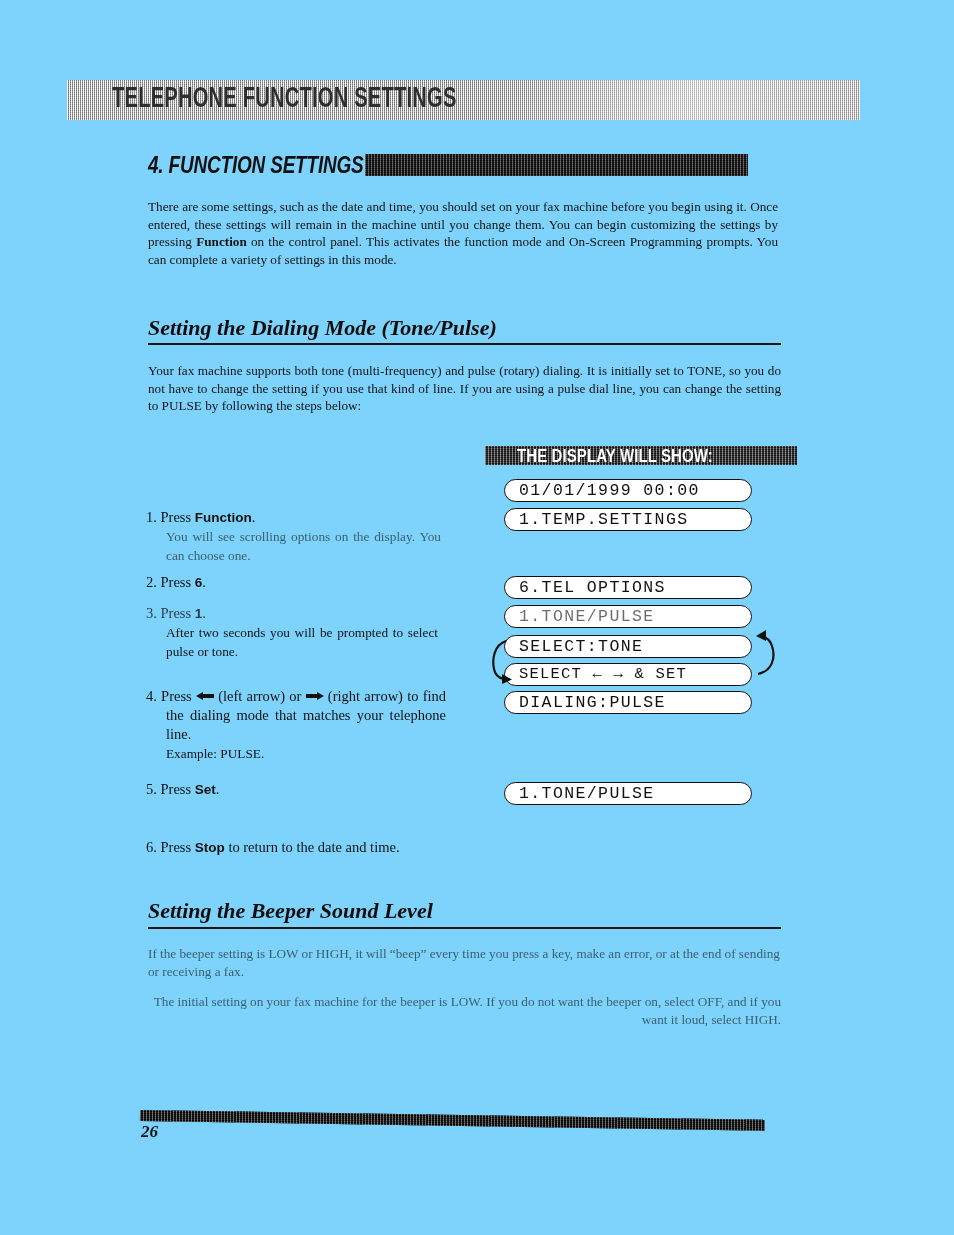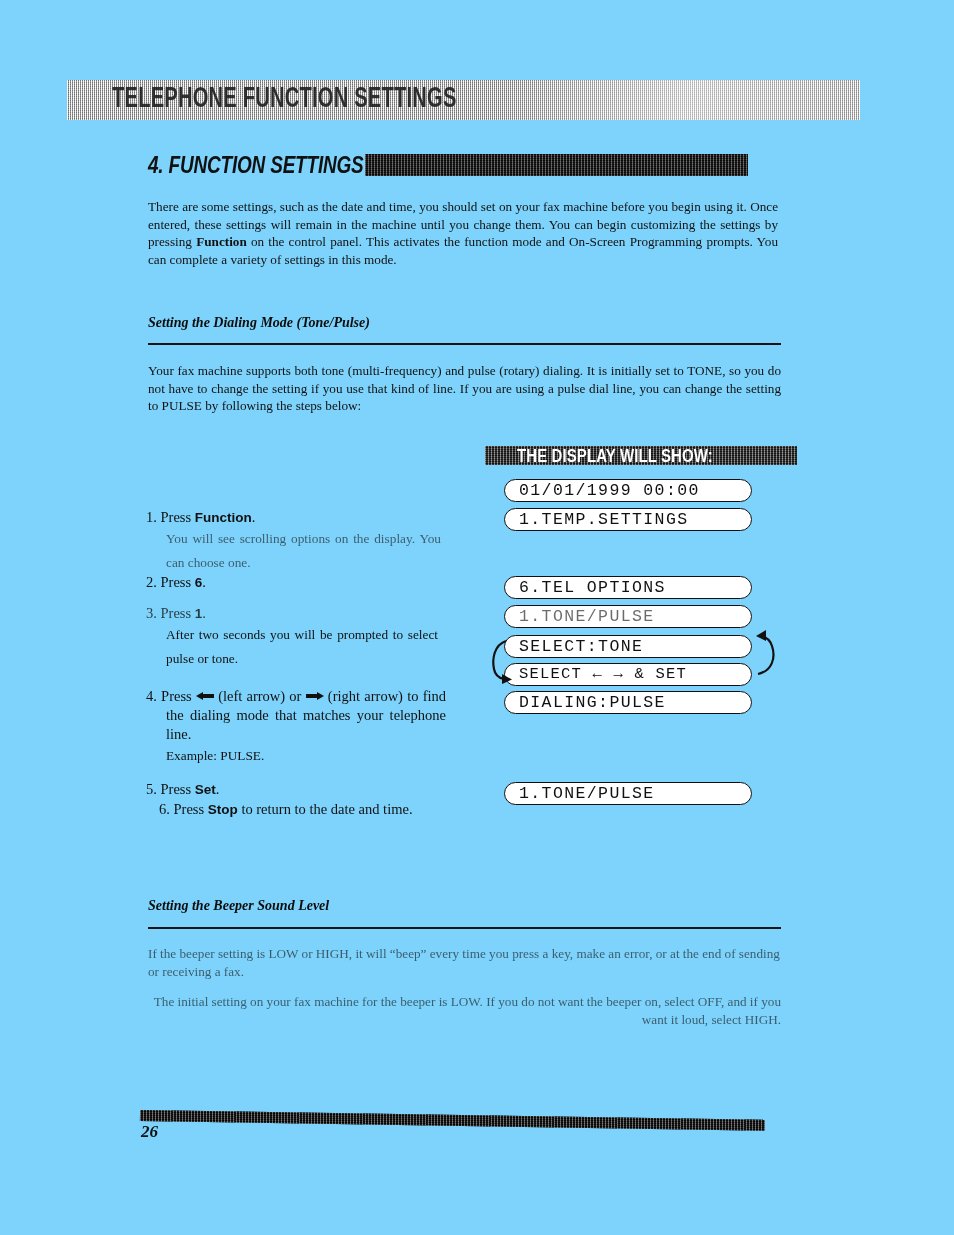--- a/index.html
+++ b/index.html
@@ -97,21 +97,21 @@
     text-align: justify;
   }
   .para b { font-weight: 700; }
 
   
   .sec-head {
     position: absolute;
     font-family: "Liberation Serif", serif;
     font-weight: 700;
     font-style: italic;
-    font-size: 14px;
+    font-size: 22px;
     color: #0d0d0d;
     white-space: nowrap;
   }
   .sec-rule {
     position: absolute;
     height: 2.4px;
     background: #141414;
   }
 
   
@@ -151,21 +151,21 @@
     display: block;
     text-indent: -20px;
     padding-left: 20px;
     white-space: nowrap;
   }
   .step-main b { font-family: "Liberation Sans", sans-serif; font-weight: 700; font-size: 13.5px; }
   .step-sub {
     display: block;
     padding-left: 20px;
     font-size: 13.3px;
-    line-height: 24px;
+    line-height: 19px;
     text-align: justify;
   }
   .step.wide { width: 300px; }
   .step.wide .step-main { white-space: normal; text-align: justify; }
   .arrow-l, .arrow-r {
     display: inline-block;
     position: relative;
     width: 18px; height: 7px;
     vertical-align: 1px;
   }
@@ -304,21 +304,21 @@
     <span class="step-sub">Example: PULSE.</span>
   </div>
 
   <div class="step" style="left:146px; top:780px;">
     <span class="step-main">
       <span>5.</span>
       <span>Press </span><b>Set</b><span>.</span>
     </span>
   </div>
 
-  <div class="step wide" style="left:146px; top:800px;margin-left:13px;">
+  <div class="step wide" style="left:146px; top:838px;">
     <span class="step-main">
       <span>6.</span>
       <span>Press </span><b>Stop</b><span> to return to the date and time.</span>
     </span>
   </div>
 
   <div class="lcd" style="left:504px; top:479px; width:248px;">
     <span>01/01/1999 00:00</span>
   </div>
   <div class="lcd" style="left:504px; top:508px; width:248px;">

